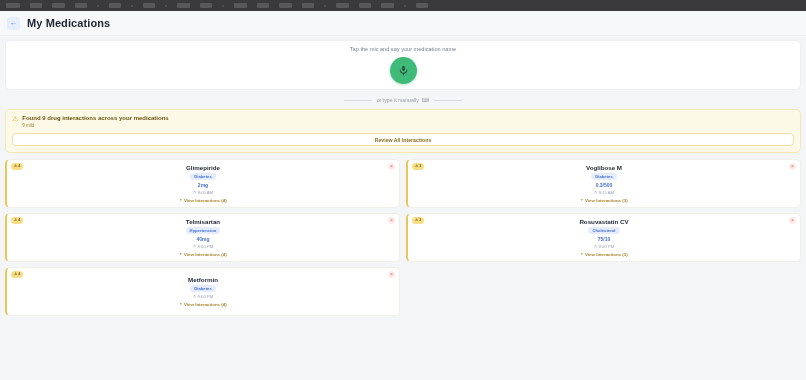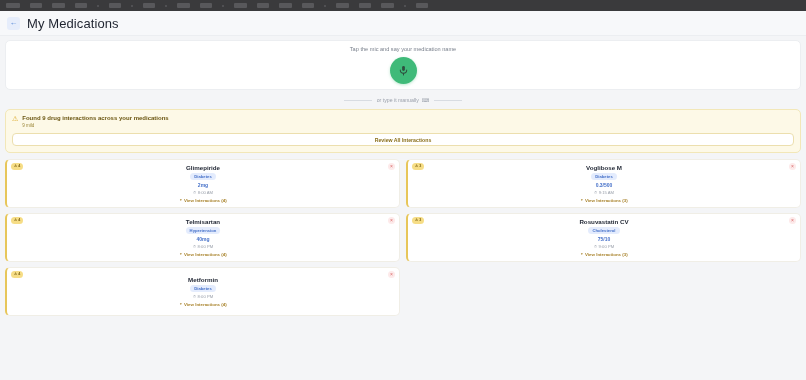--- a/index.html
+++ b/index.html
@@ -50,22 +50,22 @@
     width: 13px; height: 13px;
     background: #e6edfb;
     border-radius: 3px;
     display: flex; align-items: center; justify-content: center;
     color: #4a7fd4;
     font-size: 8px;
     line-height: 1;
     cursor: pointer;
   }
   .page-title {
-    font-size: 13px;
-    font-weight: normal;
+    font-size: 11px;
+    font-weight: bold;
     color: #1f2430;
     letter-spacing: .1px;
   }
 
   
   .mic-panel {
     margin: 4px 5px 0 5px;
     background: #ffffff;
     border: 1px solid #eceef1;
     border-radius: 5px;

